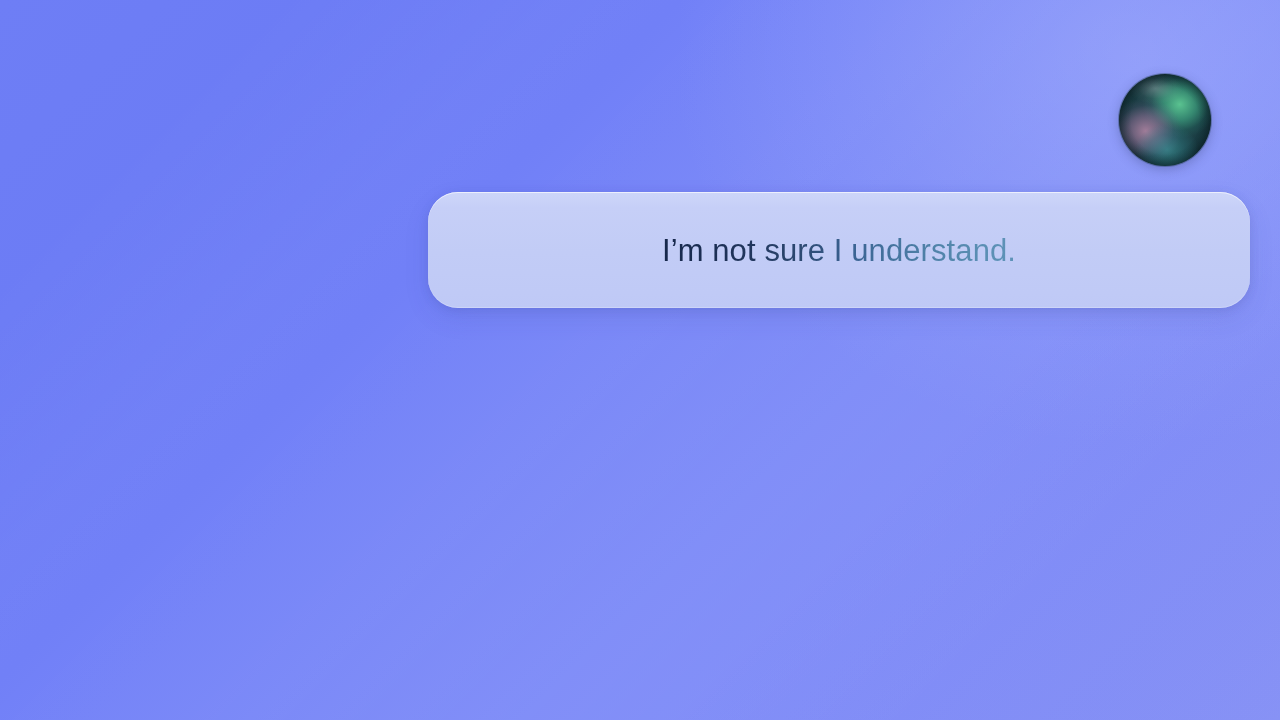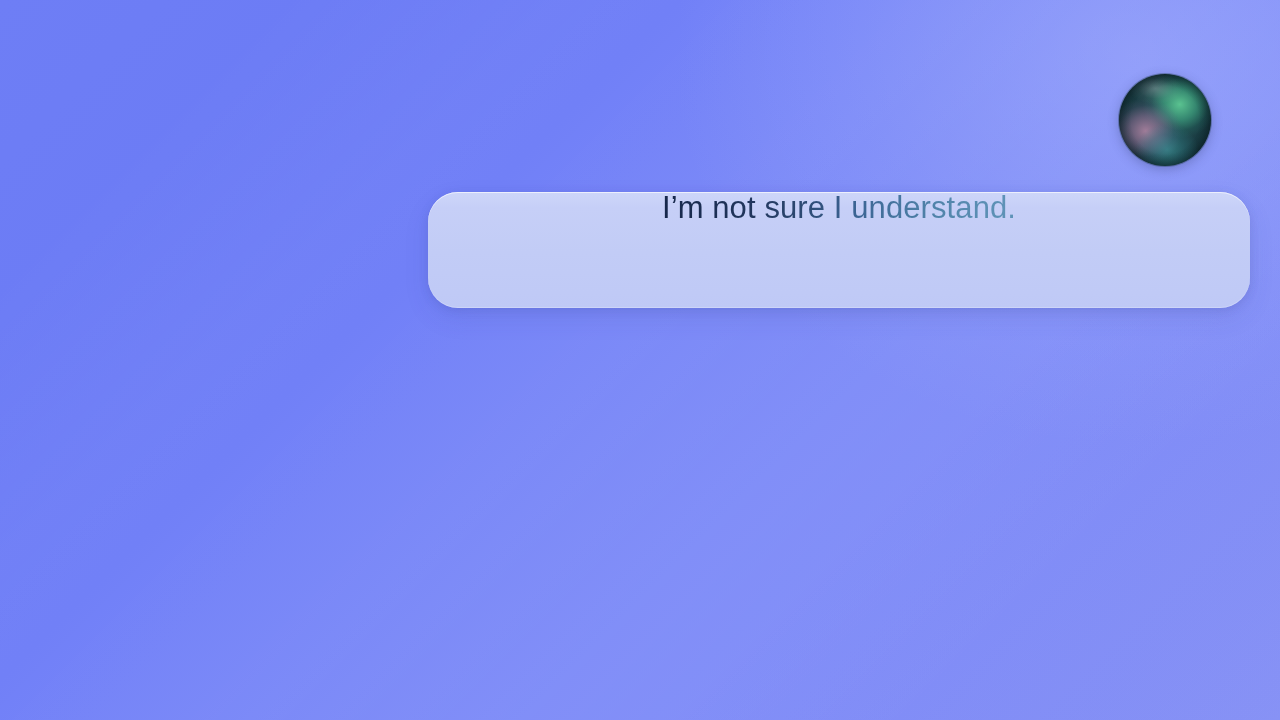--- a/index.html
+++ b/index.html
@@ -161,20 +161,21 @@
 
   
   #response-bubble {
     position:absolute;
     left:428px;
     top:192px;
     width:822px;
     height:116px;
     border-radius:30px;
     display:flex;
+    align-items:center;
     justify-content:center;
     background:linear-gradient(180deg,
         #cdd6f9 0%,
         #c6cff7 14%,
         #c2ccf6 52%,
         #c0caf6 86%,
         #bfc9f6 100%);
     box-shadow:
       0 2px 10px rgba(55,66,150,0.16),
       0 10px 26px rgba(50,60,140,0.10),

